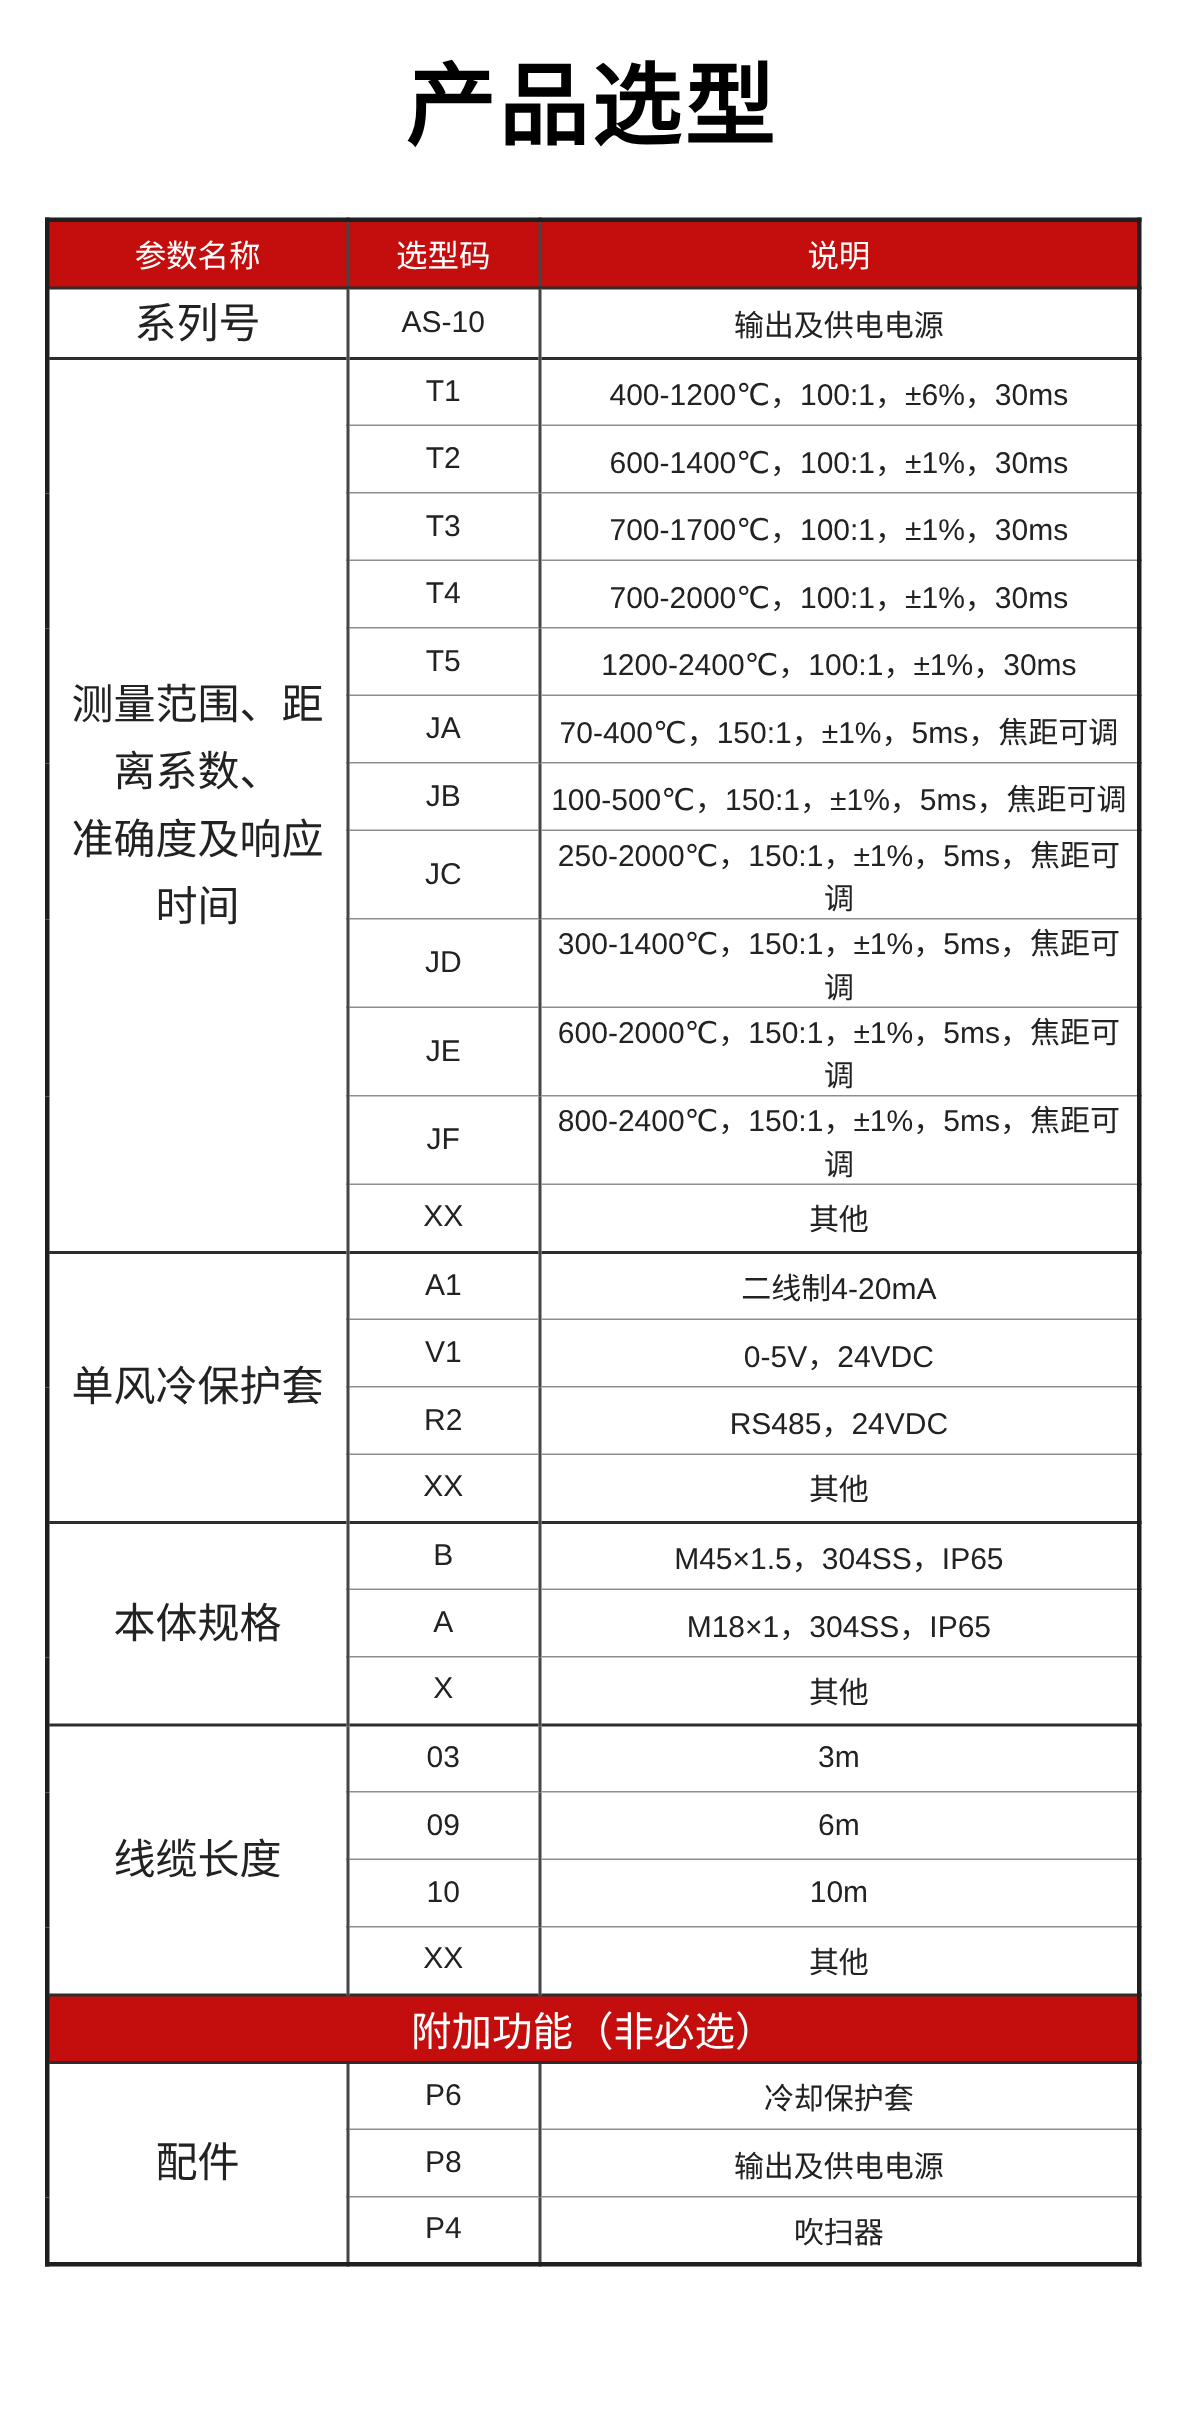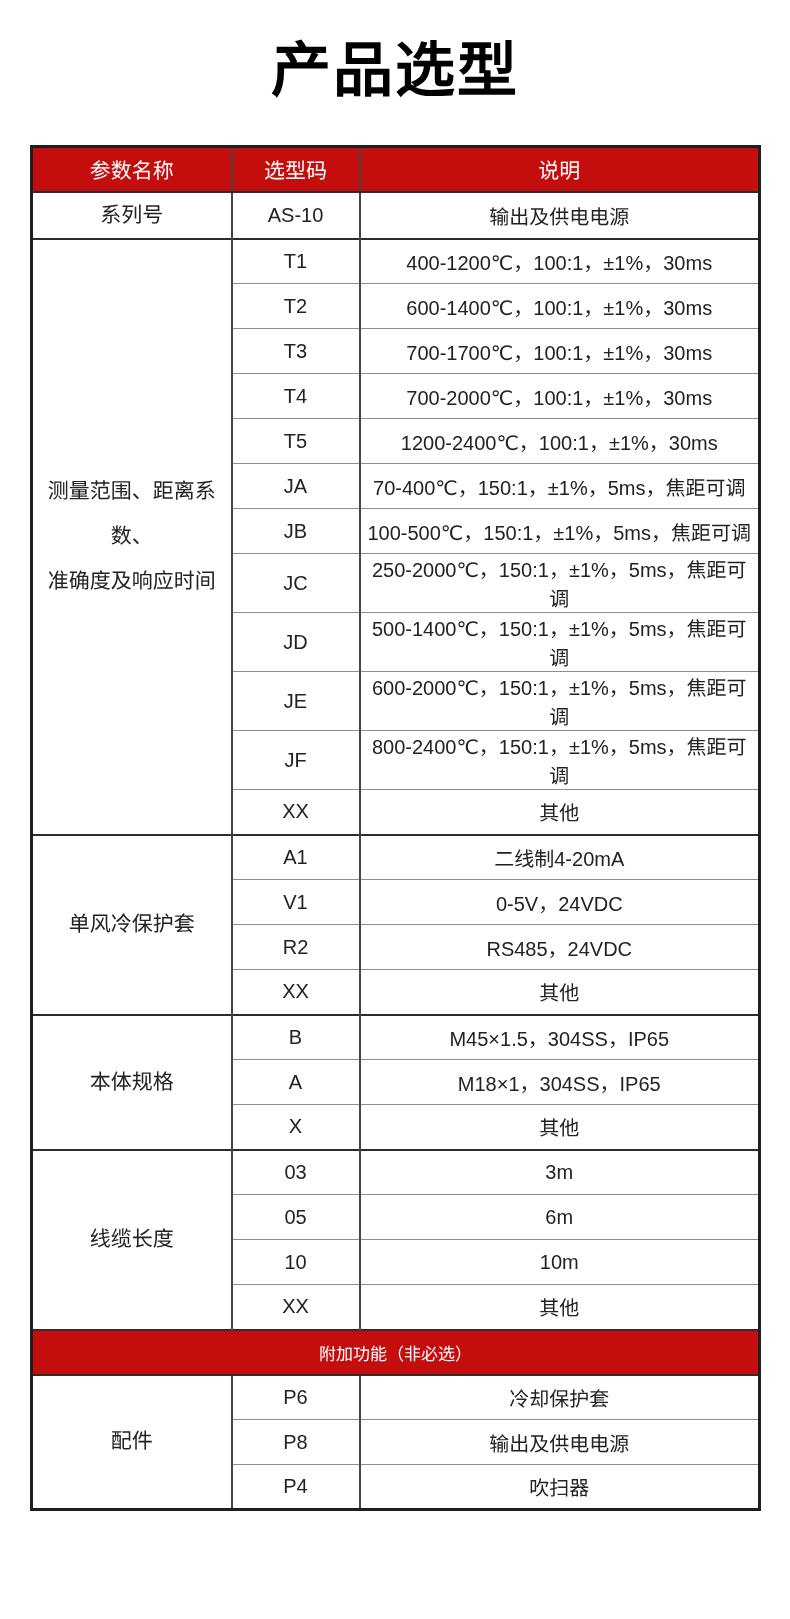--- a/index.html
+++ b/index.html
@@ -56,26 +56,26 @@
     font-weight:500;
     border-bottom:2px solid var(--b-group);
   }
   td{
     height:45px;
     font-size:20px;
     color:var(--cell-text);
     background:#FFFFFF;
   }
   tr.group-start td{border-top:2px solid var(--b-group);}
-  td.param-cell{font-size:21px;font-family:Liberation Serif, serif;}
+  td.param-cell{font-size:28px;}
   .param-line{line-height:45px;}
   tr.banner-row td.banner-cell{
     background:var(--red);
     color:var(--hdr-text);
-    font-size:17px;
+    font-size:27px;
     font-weight:500;
     height:45px;
     border-top:2px solid var(--b-group);
     border-bottom:2px solid var(--b-group);
   }
 </style>
 </head>
 <body>
 
 <div class="page">
@@ -101,21 +101,21 @@
           </td>
           <td class="code-cell">AS-10</td>
           <td class="desc-cell">输出及供电电源</td>
         </tr>
         <tr class="group-start">
           <td rowspan="12" class="param-cell">
             <div class="param-line">测量范围、距离系数、</div>
             <div class="param-line">准确度及响应时间</div>
           </td>
           <td class="code-cell">T1</td>
-          <td class="desc-cell">400-1200℃，100:1，±1%，30ms</td>
+          <td class="desc-cell">400-1200℃，100:1，±6%，30ms</td>
         </tr>
         <tr>
           <td class="code-cell">T2</td>
           <td class="desc-cell">600-1400℃，100:1，±1%，30ms</td>
         </tr>
         <tr>
           <td class="code-cell">T3</td>
           <td class="desc-cell">700-1700℃，100:1，±1%，30ms</td>
         </tr>
         <tr>
@@ -133,21 +133,21 @@
         <tr>
           <td class="code-cell">JB</td>
           <td class="desc-cell">100-500℃，150:1，±1%，5ms，焦距可调</td>
         </tr>
         <tr>
           <td class="code-cell">JC</td>
           <td class="desc-cell">250-2000℃，150:1，±1%，5ms，焦距可调</td>
         </tr>
         <tr>
           <td class="code-cell">JD</td>
-          <td class="desc-cell">500-1400℃，150:1，±1%，5ms，焦距可调</td>
+          <td class="desc-cell">300-1400℃，150:1，±1%，5ms，焦距可调</td>
         </tr>
         <tr>
           <td class="code-cell">JE</td>
           <td class="desc-cell">600-2000℃，150:1，±1%，5ms，焦距可调</td>
         </tr>
         <tr>
           <td class="code-cell">JF</td>
           <td class="desc-cell">800-2400℃，150:1，±1%，5ms，焦距可调</td>
         </tr>
         <tr>
@@ -189,21 +189,21 @@
           <td class="desc-cell">其他</td>
         </tr>
         <tr class="group-start">
           <td rowspan="4" class="param-cell">
             <div class="param-line">线缆长度</div>
           </td>
           <td class="code-cell">03</td>
           <td class="desc-cell">3m</td>
         </tr>
         <tr>
-          <td class="code-cell">05</td>
+          <td class="code-cell">09</td>
           <td class="desc-cell">6m</td>
         </tr>
         <tr>
           <td class="code-cell">10</td>
           <td class="desc-cell">10m</td>
         </tr>
         <tr>
           <td class="code-cell">XX</td>
           <td class="desc-cell">其他</td>
         </tr>

